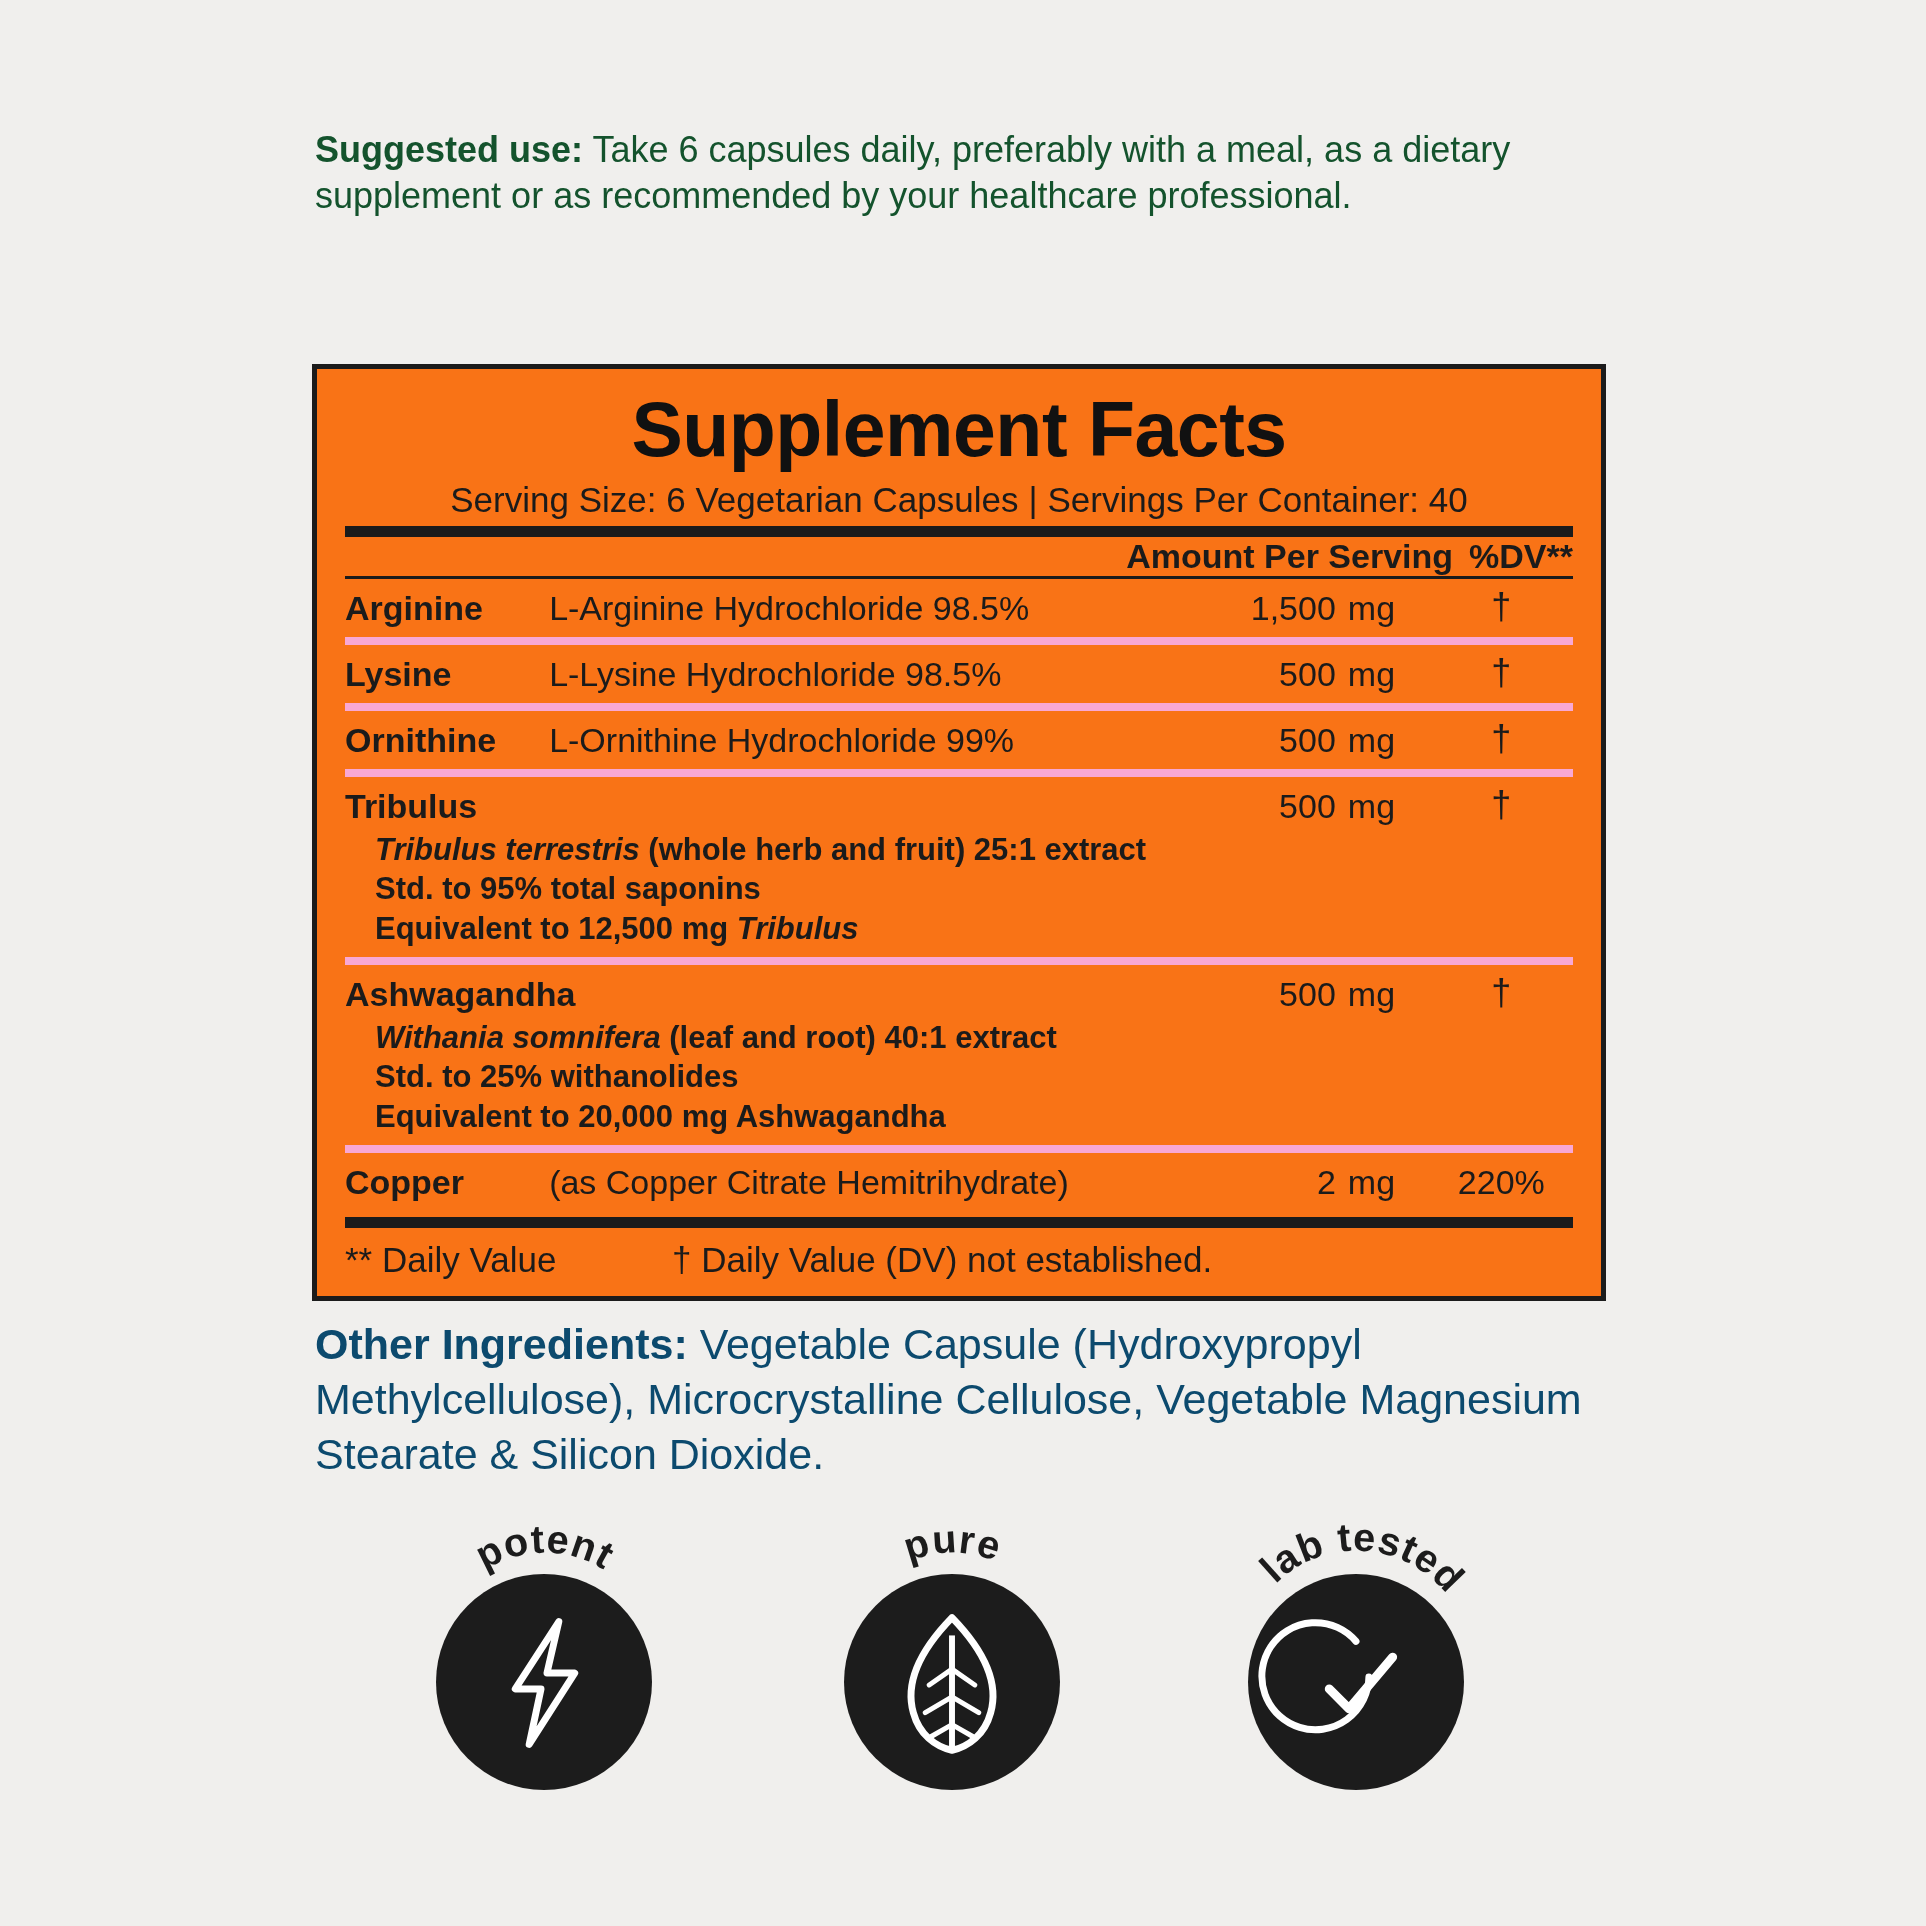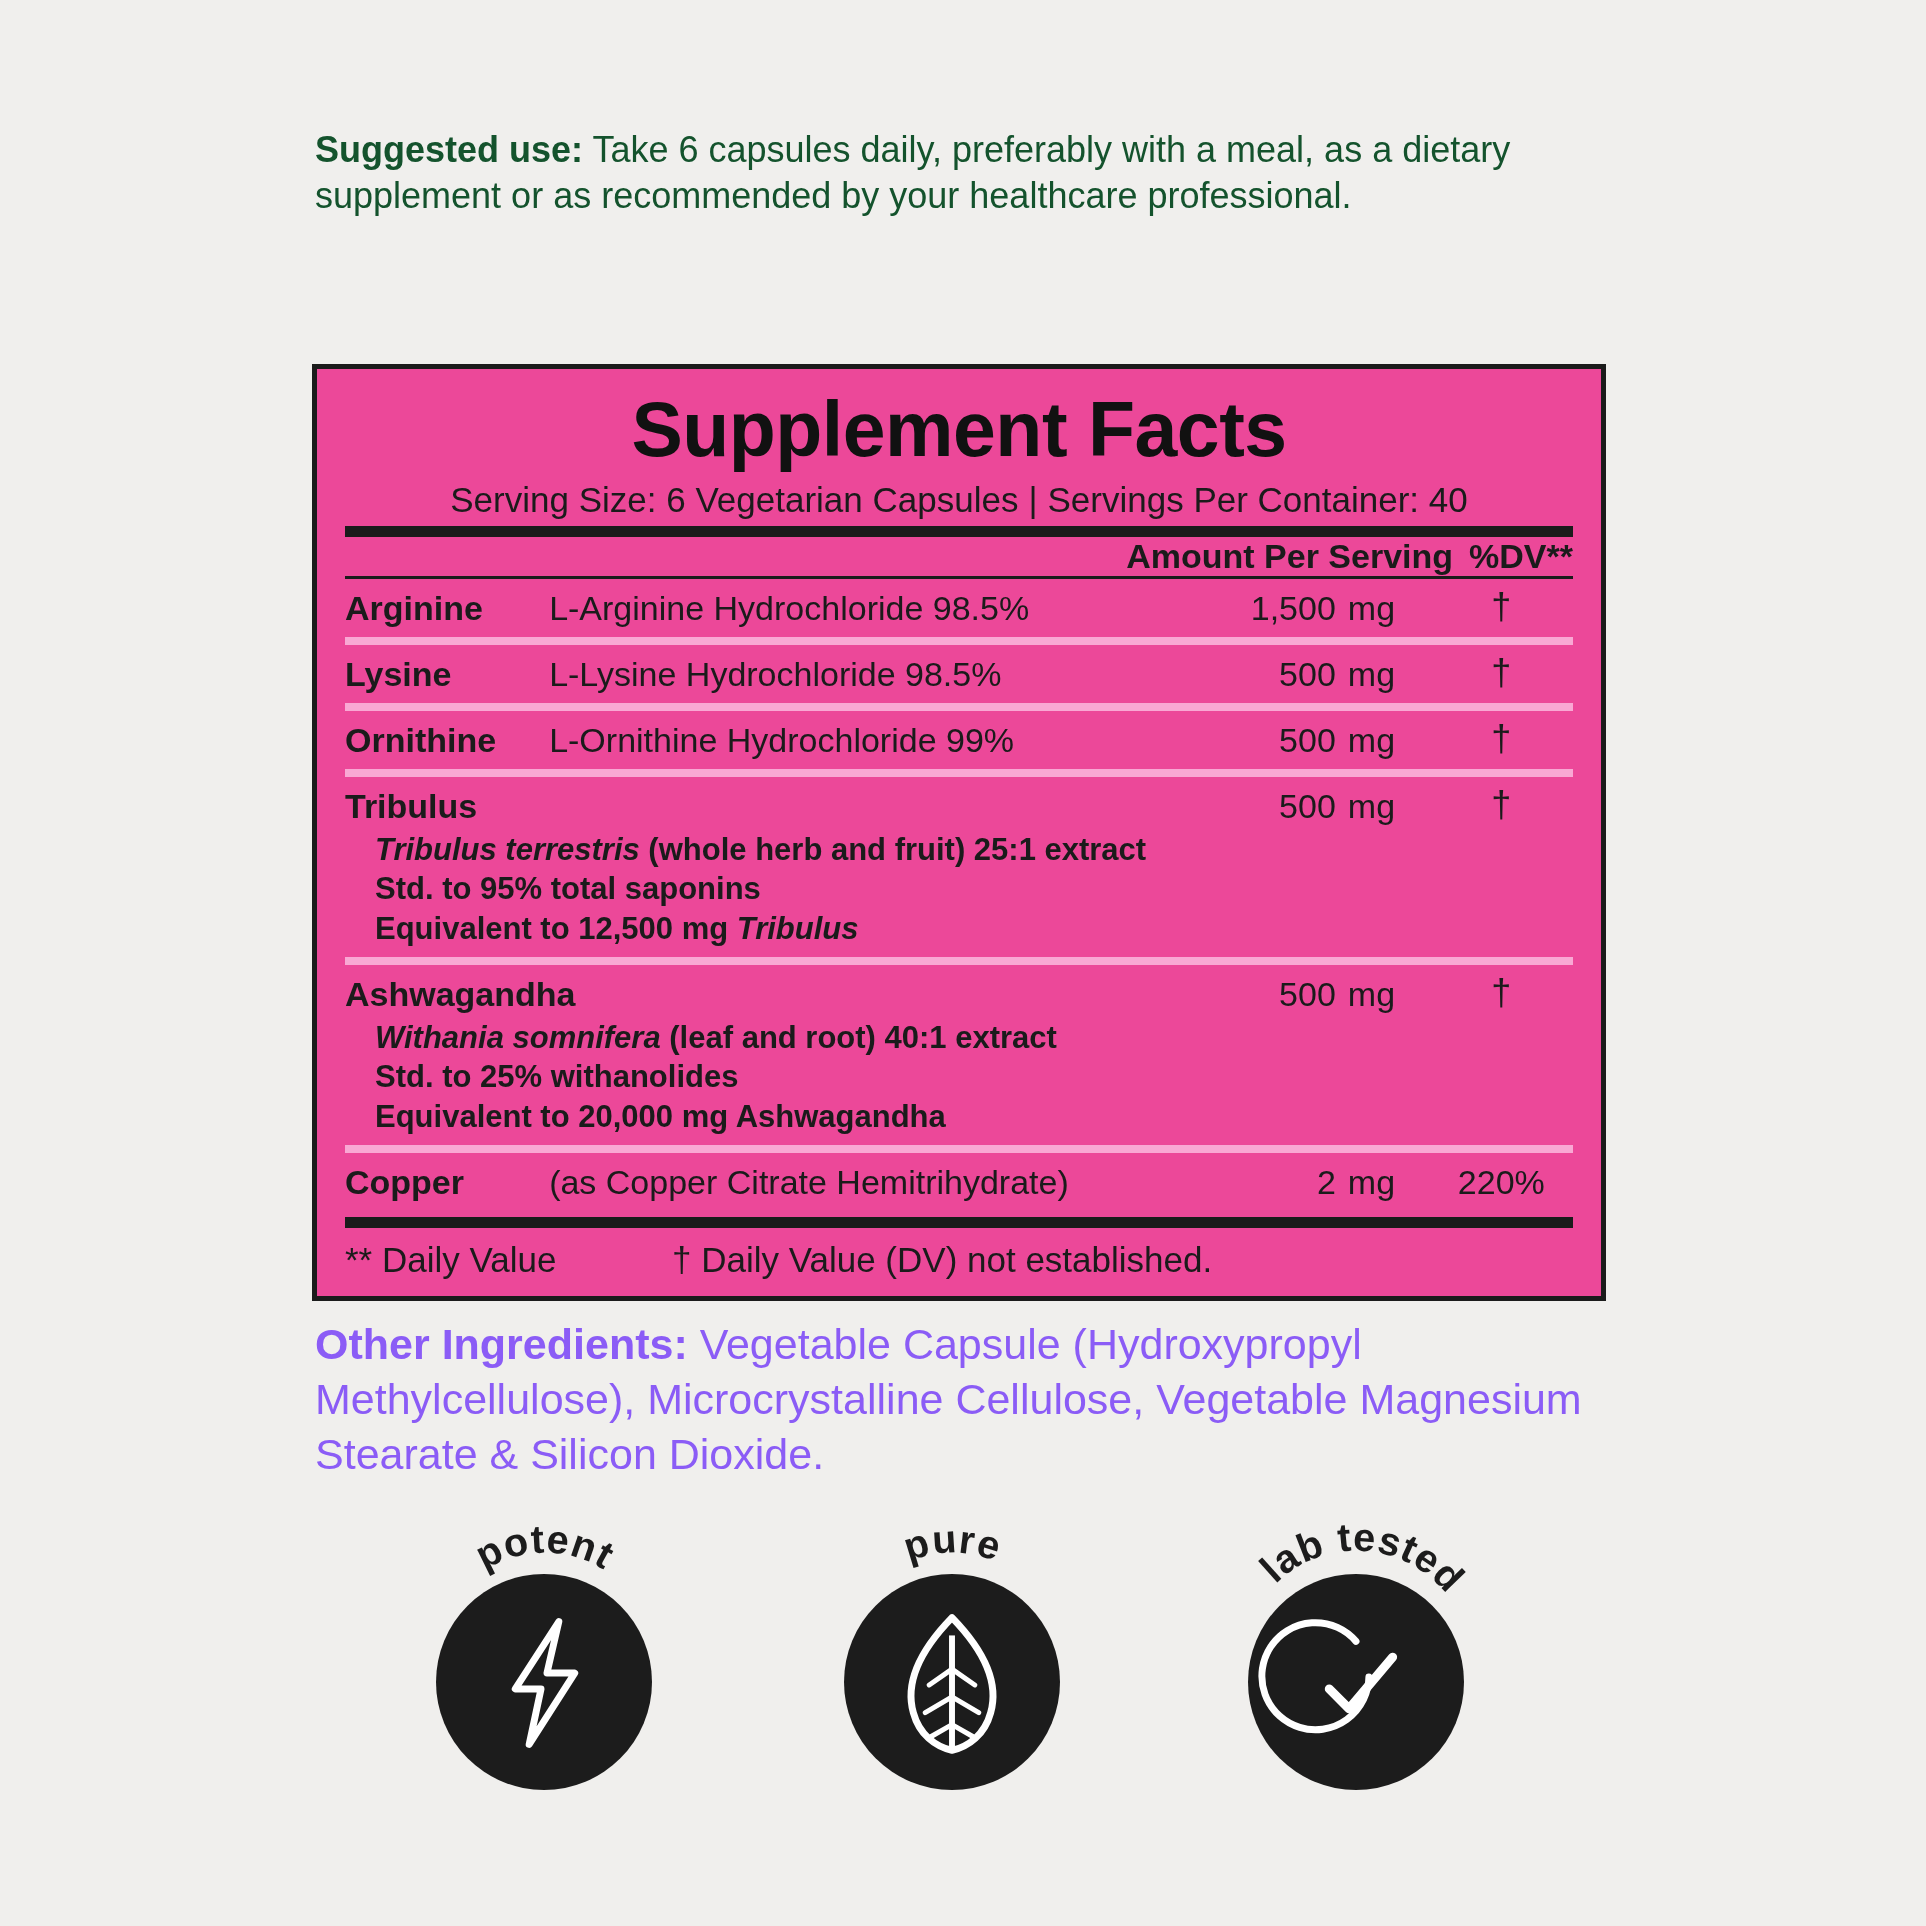--- a/index.html
+++ b/index.html
@@ -35,21 +35,21 @@
     font-weight: bold;
   }
 
   
   .panel {
     position: absolute;
     left: 312px;
     top: 364px;
     width: 1294px;
     box-sizing: border-box;
-    background: #ec4899;
+    background: #f97316;
     border: 5px solid #1b1b1b;
     padding: 0;
   }
   .panel-inner {
     padding: 10px 28px 14px 28px;
   }
   .sf-title {
     text-align: center;
     font-size: 77px;
     font-weight: bold;
@@ -160,21 +160,21 @@
   }
 
   
   .other-ing {
     position: absolute;
     left: 315px;
     top: 1317px;
     width: 1277px;
     font-size: 43px;
     line-height: 1.28;
-    color: #8b5cf6;
+    color: #0c4a6e;
   }
   .other-ing b { font-weight: bold; }
 
   
   .badges {
     position: absolute;
     left: 396px;
     top: 1515px;
     width: 1139px;
     height: 327px;

